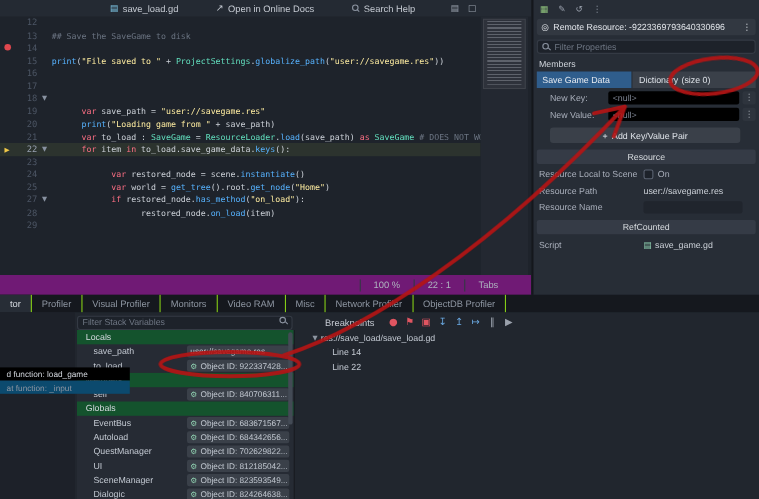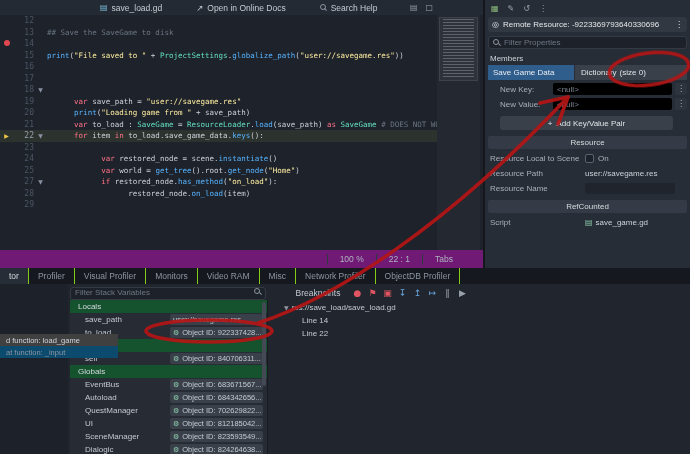--- a/index.html
+++ b/index.html
@@ -59,21 +59,21 @@
 .script-icon{color:#8fd0b0;margin-right:3px;font-size:8px}
 
 
 .bottom-tabbar{position:absolute;top:268px;left:0;width:690px;height:16px;background:#15181e;display:flex;align-items:stretch;font-size:8.5px;color:#8d95a1}
 .btab{display:flex;align-items:center;padding:0 9px;border-right:1px solid #84cc16;white-space:nowrap}
 .btab.active{background:#272d36;color:#d6dae0}
 .bottom-panel{position:absolute;top:284px;left:0;width:690px;height:170px;background:#21262e;font-size:8px}
 .stack-strip{position:absolute;left:0;top:0;width:68px;height:170px;background:#1d2129}
 .stack-frames{position:absolute;left:0;top:50px;width:118px;z-index:6;font-size:7.5px}
 .frame-row{height:12px;display:flex;align-items:center;padding-left:6px;background:#0c4a6e;color:#8d95a1;white-space:nowrap;overflow:hidden}
-.frame-row.current{background:#404040;color:#d2d6dd}
+.frame-row.current{background:#000000;color:#d2d6dd}
 .filter-stack{position:absolute;left:70px;top:3px;width:196px;height:13px;display:flex;gap:4px;background:#1d222a;border:1px solid #343a44;border-radius:3px;padding:0 4px;color:#6e7683}
 .vars{position:absolute;left:70px;top:16px;width:198px;bottom:0;background:#262b34;overflow:hidden;border-right:1px solid #171a20}
 .var-header{height:13px;background:#14532d;color:#d6dae0;display:flex;align-items:center;padding-left:8px}
 .var-row{height:13px;display:flex;align-items:center}
 .var-name{width:100px;padding-left:15px;color:#c3c9d2;overflow:hidden;white-space:nowrap}
 .var-value{flex:0 0 93px;height:11px;background:#3a4049;border-radius:2px;display:flex;align-items:center;gap:3px;padding:0 3px;font-size:7.5px;color:#c3c9d2;overflow:hidden;white-space:nowrap}
 .gear{color:#8fd0b0;font-size:7px}
 .vscroll{position:absolute;left:262px;top:18px;width:4px;height:84px;background:#434a55;border-radius:2px;z-index:4}
 .bp-header{position:absolute;left:284px;top:4px;width:68px;text-align:center;font-size:8.5px;color:#c6cbd3}
 .dbg-toolbar{position:absolute;left:352px;top:2px;display:flex;gap:4px;align-items:center;font-size:9px;height:13px}

